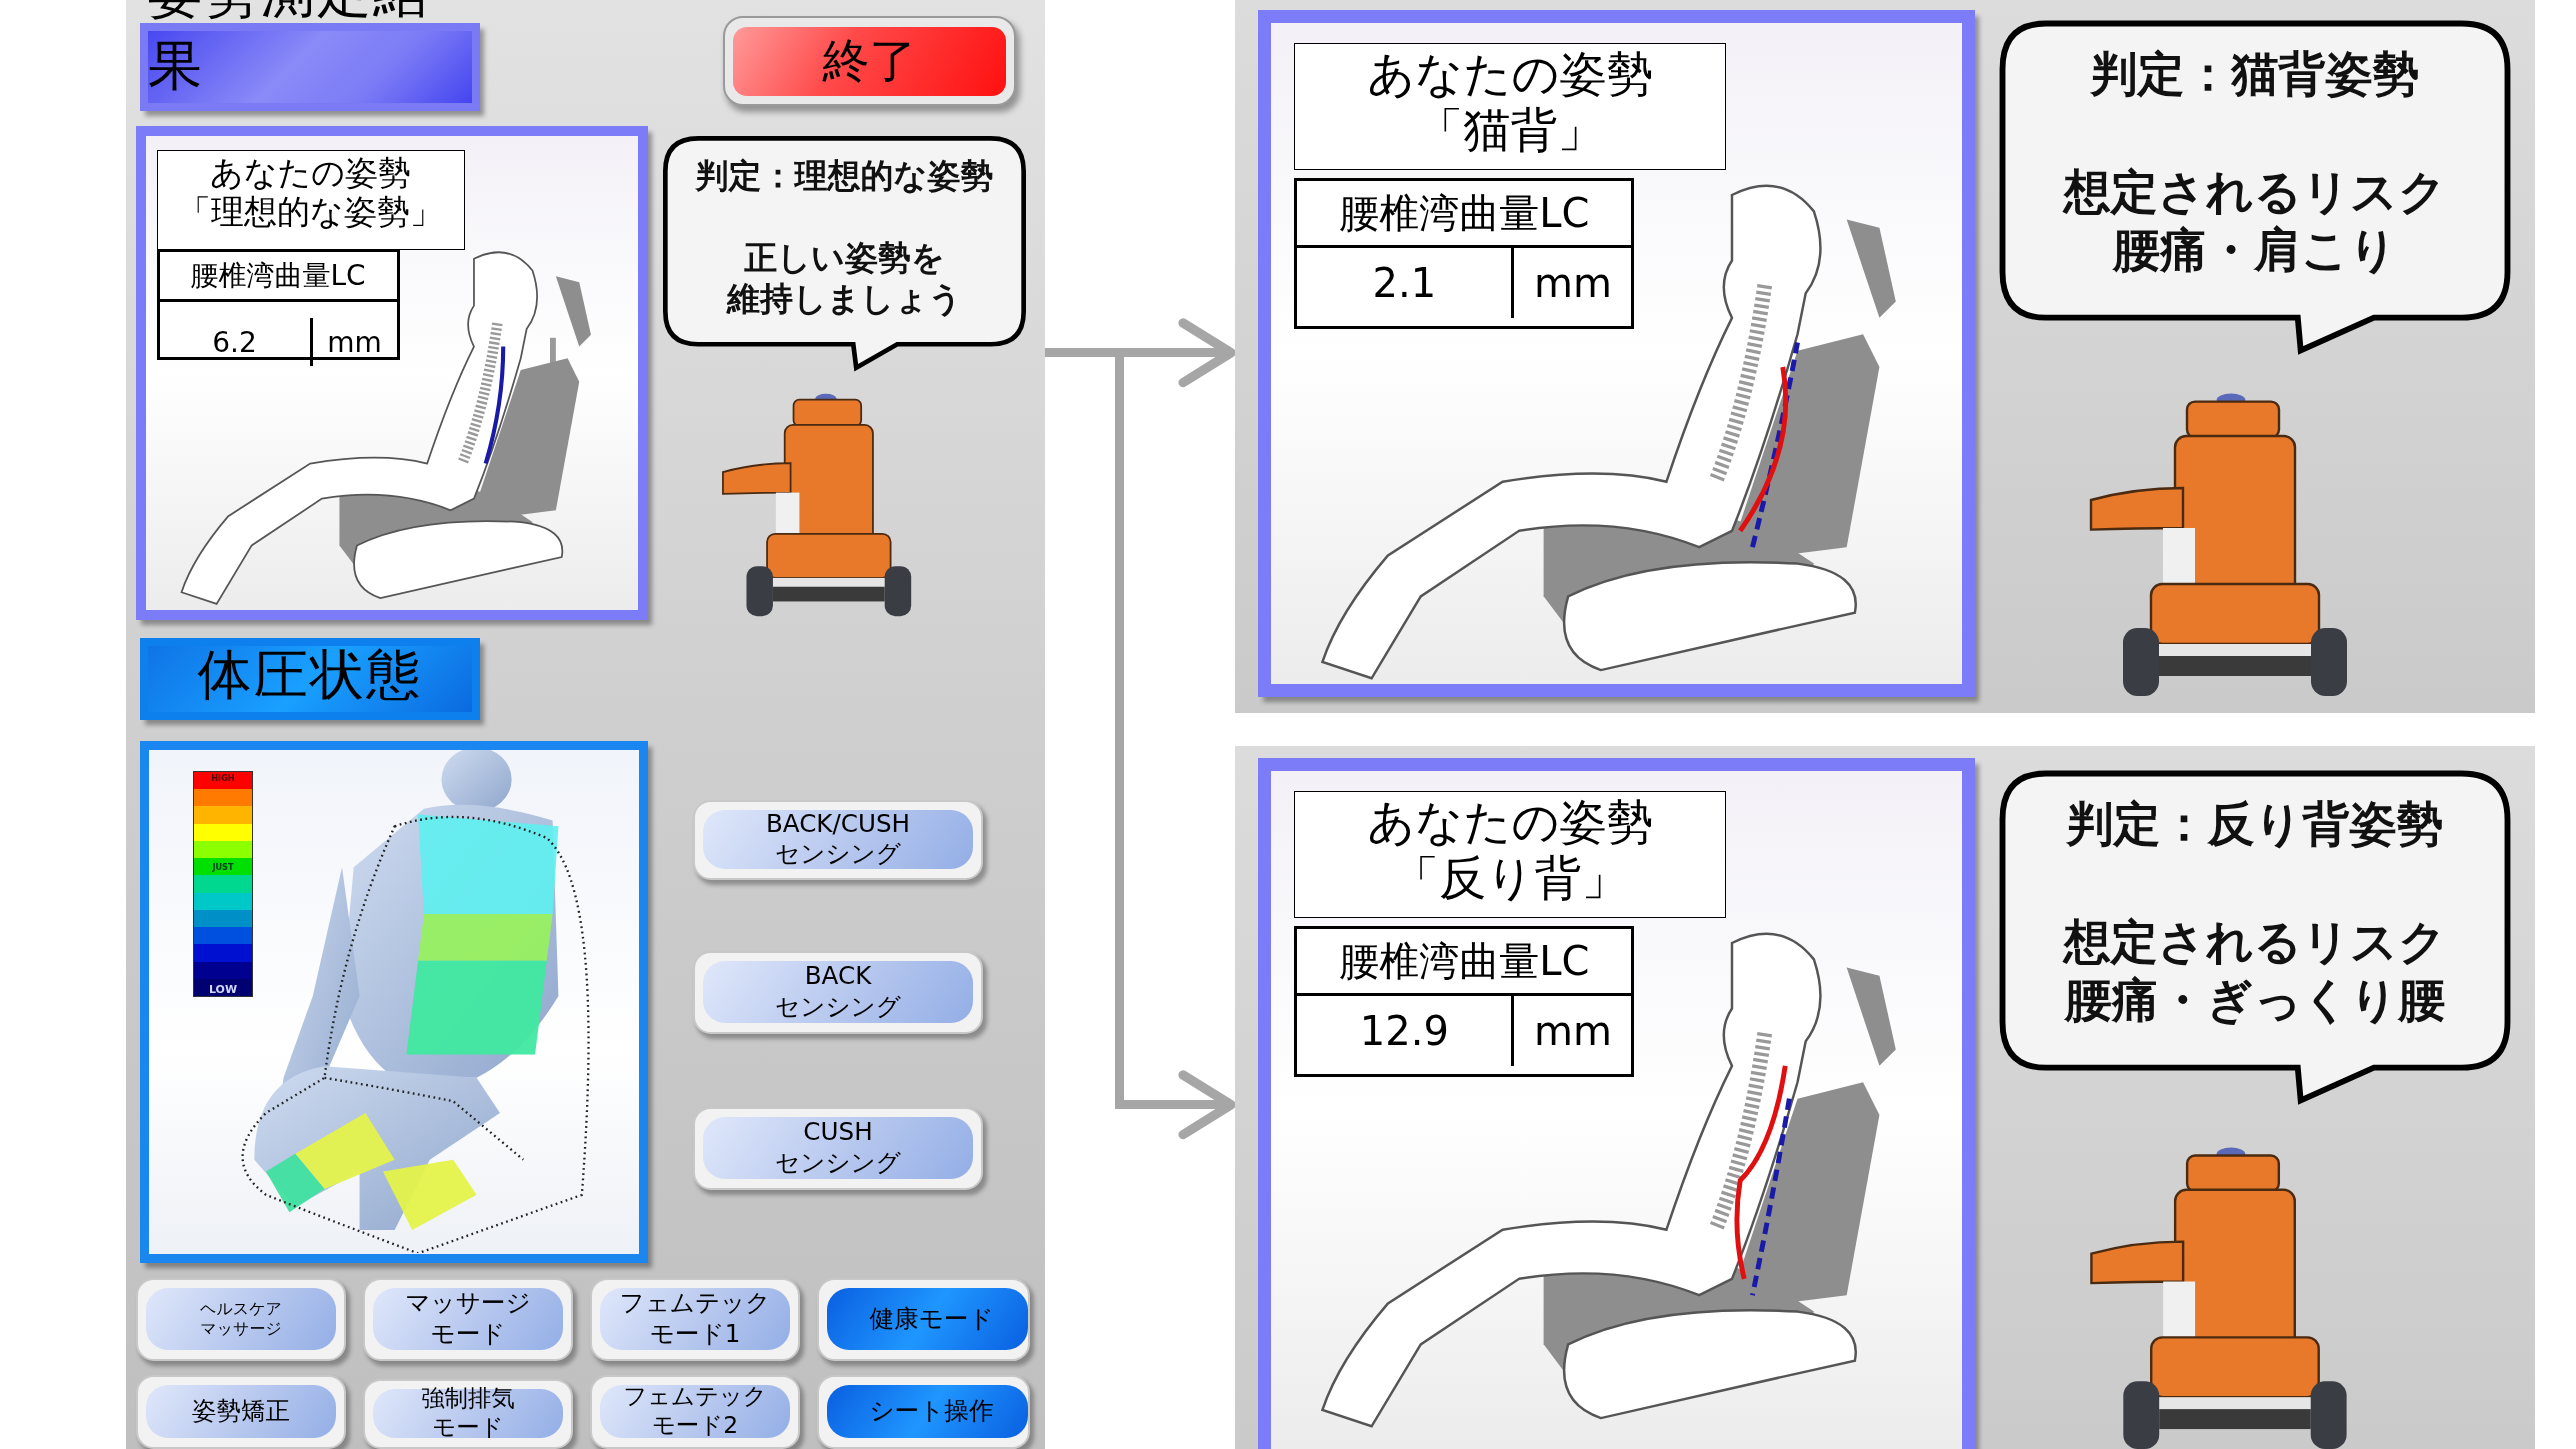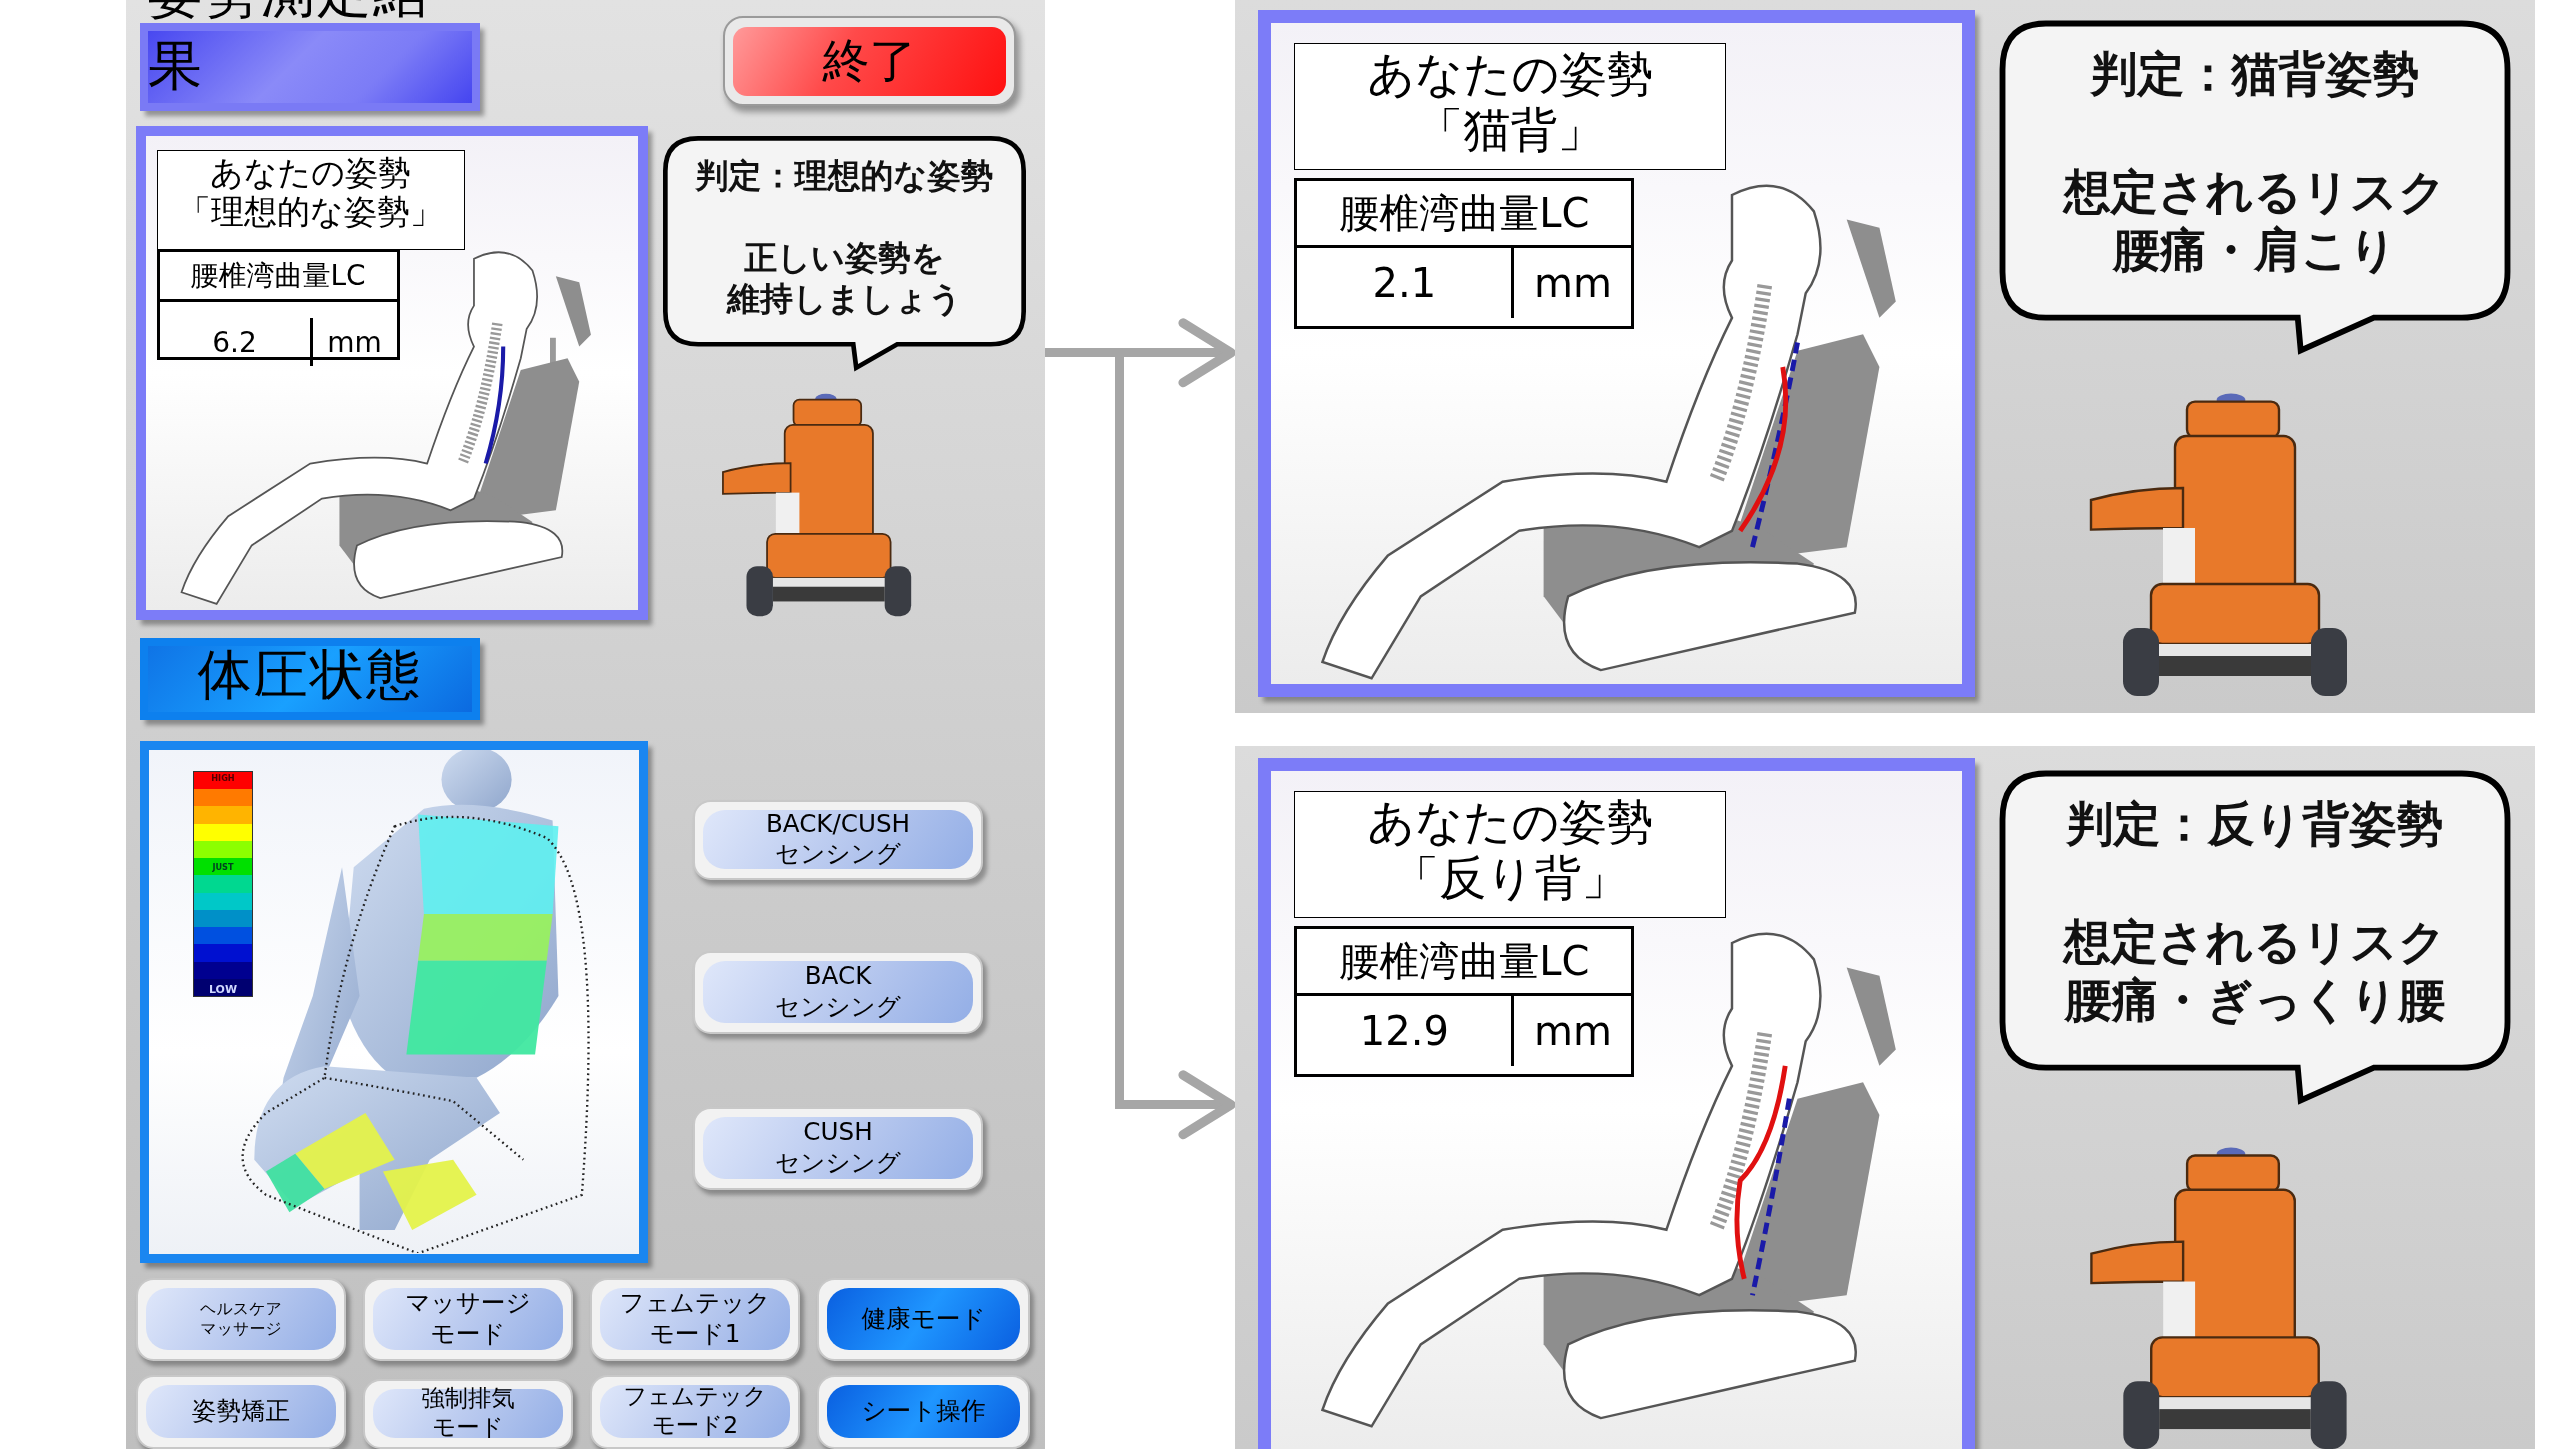--- a/index.html
+++ b/index.html
@@ -17,21 +17,21 @@
   .lc-table{position:absolute;border:3.5px solid #000;background:#fff;}
   .lc-table .row1{border-bottom:3.5px solid #000;display:flex;align-items:center;justify-content:center;}
   .lc-table .row2{display:flex;}
   .lc-table .val{display:flex;align-items:center;justify-content:center;border-right:3.5px solid #000;}
   .lc-table .unit{display:flex;align-items:center;justify-content:center;flex:1;}
   .bubble-wrap{position:absolute;}
   .bubble-wrap svg{position:absolute;left:0;top:0;width:100%;height:100%;overflow:visible;}
   .bubble-text{position:absolute;left:0;right:0;text-align:center;color:#111;font-weight:bold;}
   .gbtn{border-radius:17.6px;background:#f2f2f2;border:2.3px solid #c8c8c8;box-shadow:3.5px 4.7px 4.7px rgba(0,0,0,0.3);padding:8.2px 8.2px 9.4px 8.2px;}
   .gbtn .inner{width:100%;height:100%;border-radius:22px;background:linear-gradient(125deg,#dfe7fa 0%,#b6c7ee 55%,#93aee6 100%);display:flex;flex-direction:column;align-items:center;justify-content:center;color:#000;text-align:center;line-height:1.25;}
-  .gbtn.active .inner{background:linear-gradient(125deg,#0a5fe0 0%,#1f96ff 50%,#0a5fe0 100%);}
+  .gbtn.active .inner{background:linear-gradient(125deg,#0a5fe0 0%,#1f96ff 50%,#0a5fe0 100%);padding-left:8px;}
   .right-bg{background:linear-gradient(180deg,#dcdcdc 0%,#cacaca 100%);}
   .arrow-line{position:absolute;background:#a6a6a6;}
 </style>
 </head>
 <body>
 
 <div id="left-panel" class="abs"></div>
 
 <div class="abs section-title title-purple" style="left:140px;top:23.4px;width:340px;height:88px;">
   <span>姿勢測定結果</span>

